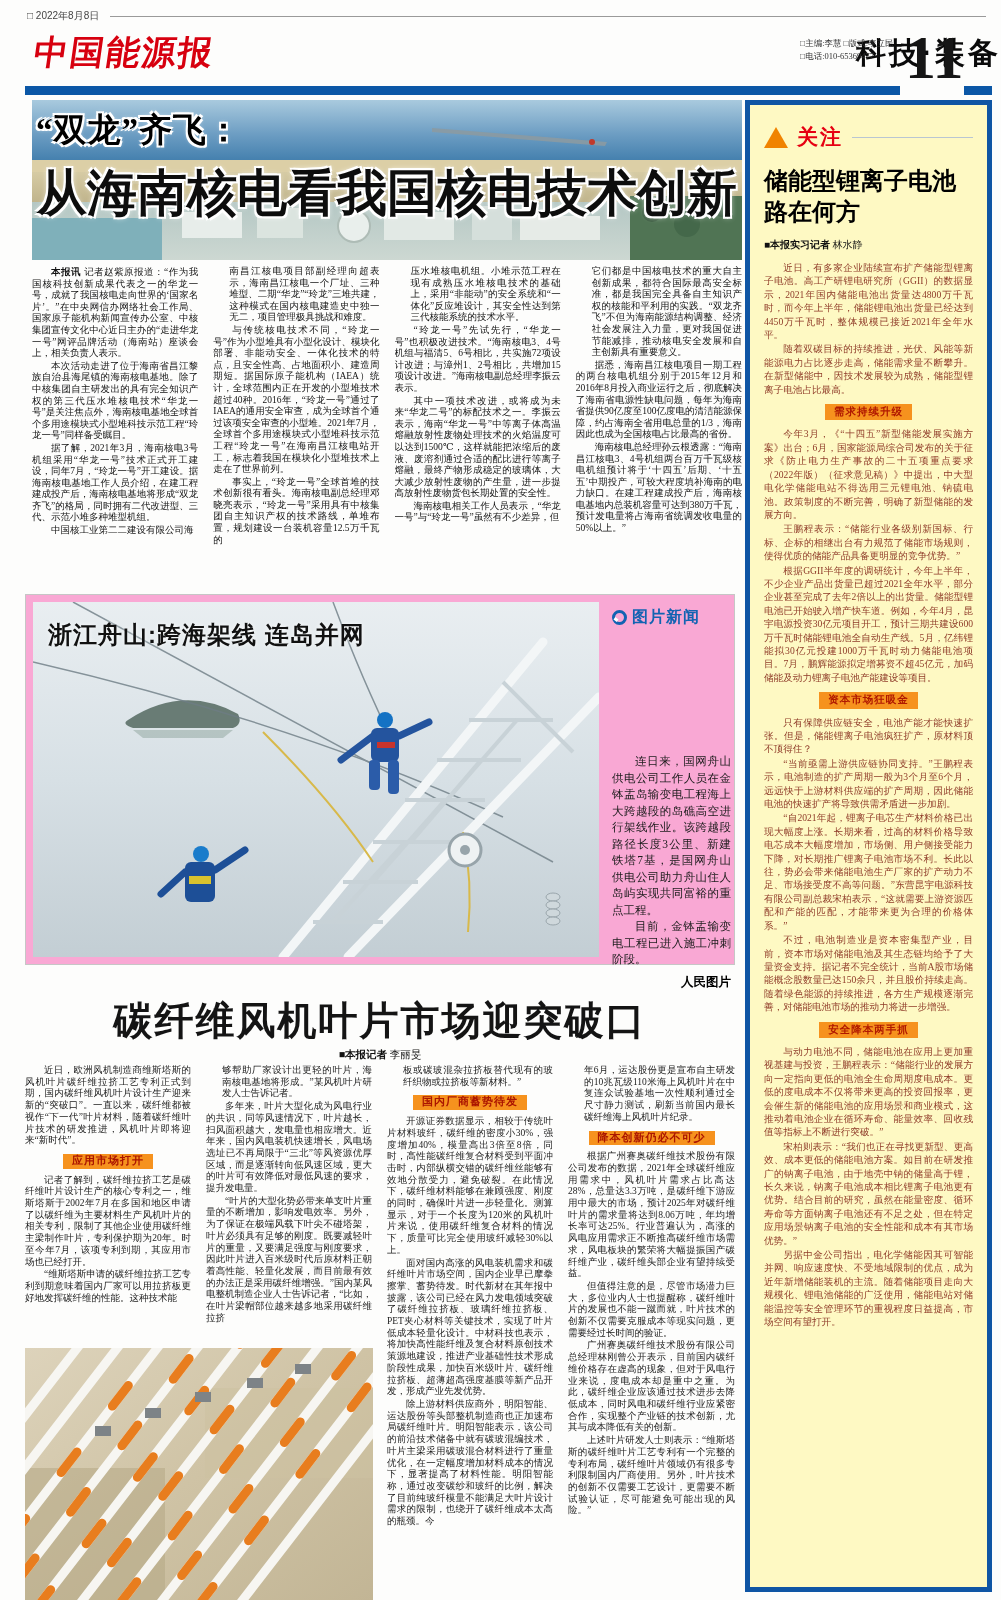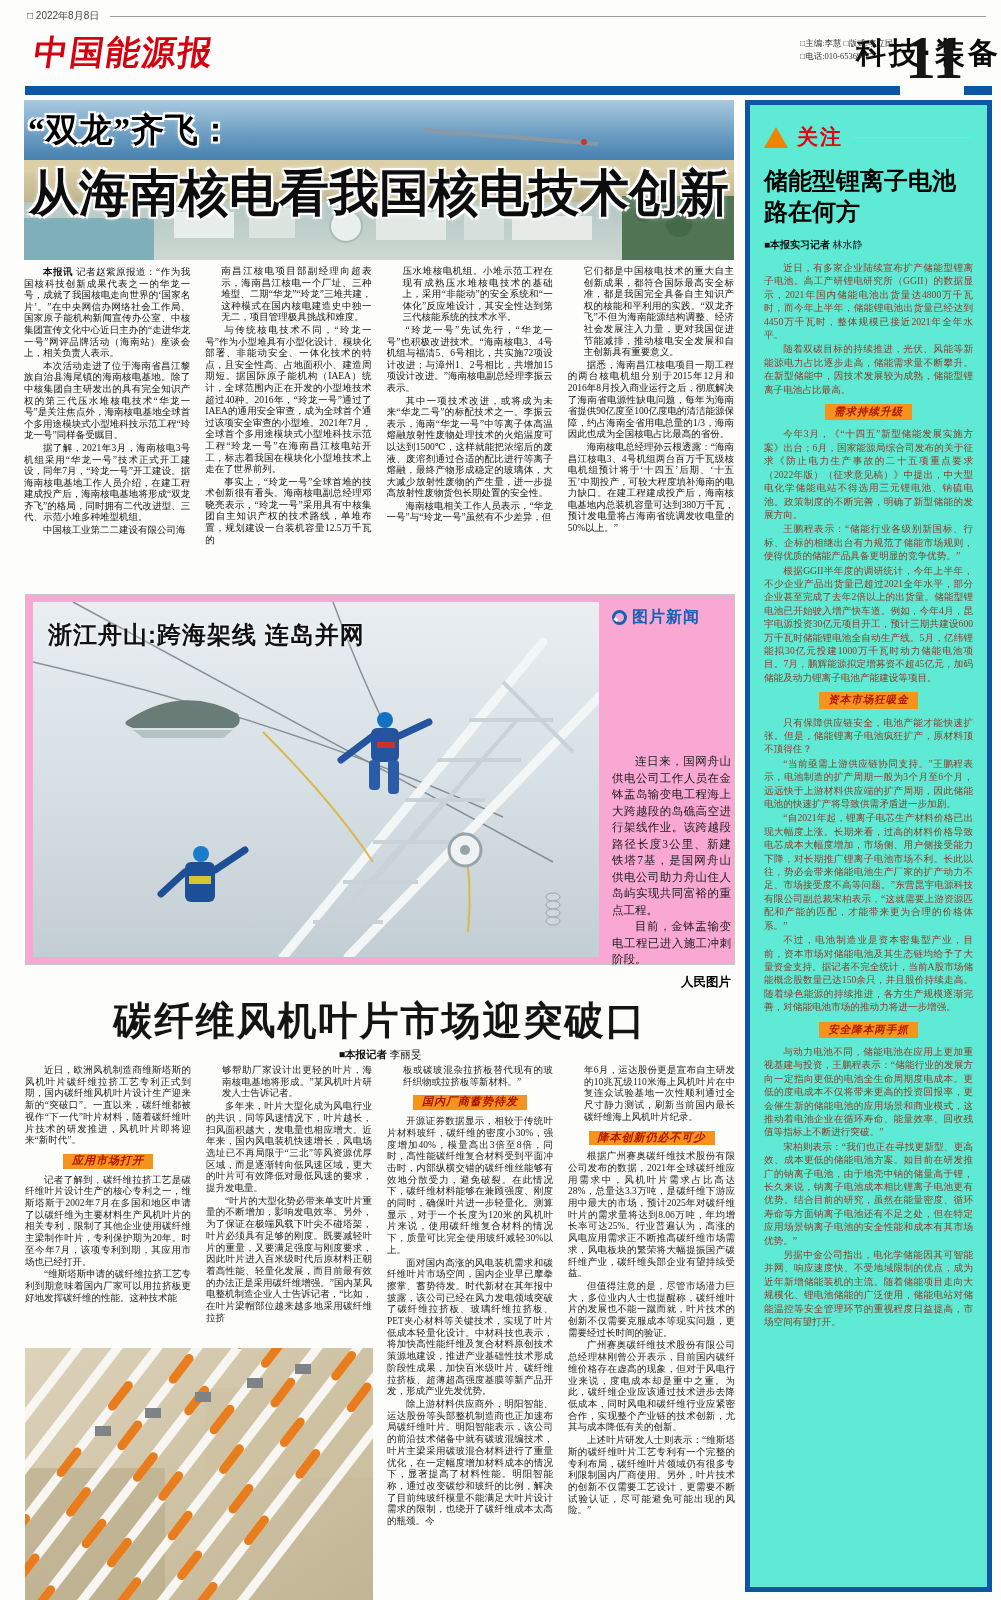--- a/index.html
+++ b/index.html
@@ -21,24 +21,24 @@
   .blue-bar { position:absolute; left:25px; top:86px; width:875px; height:9px; background:#0b57a6; }
   .blue-square { position:absolute; left:964px; top:86px; width:28px; height:9px; background:#0b57a6; }
 
   
   .para { text-indent:2em; text-align:justify; margin-bottom:1px; }
   .para.cont { text-indent:0;margin-left:16px; }
   .para b { font-family:"Liberation Sans",sans-serif; }
   .subhead { text-align:center; margin:7px 0 6px; }
   .subhead span { display:inline-block; background:#f6921e; color:#ab1500; font-weight:bold;
     padding:1px 9px 2px; font-size:11px; letter-spacing:1px;
-    font-family:"Liberation Sans",sans-serif;font-style:italic; }
-
-  
-  .nuclear { position:absolute; left:24px; top:100px; width:710px; height:488px; }
+    font-family:"Liberation Sans",sans-serif; }
+
+  
+  .nuclear { position:absolute; left:32px; top:100px; width:710px; height:488px; }
   .nuclear-photo { position:absolute; left:0; top:0; width:710px; height:160px; }
   .kicker { position:absolute; left:4px; top:8px; font-size:33px; font-weight:bold; color:#000;
     letter-spacing:1px;
     text-shadow:-2px -2px 0 #fff,2px -2px 0 #fff,-2px 2px 0 #fff,2px 2px 0 #fff,0 0 5px #fff; }
   .nuclear-headline { position:absolute; left:0; top:60px; width:710px; text-align:center;
     font-size:50px; font-weight:900; color:#0d0d0d; font-family:"Liberation Sans",sans-serif;
     white-space:nowrap;
     text-shadow:-2px -2px 0 #fff,2px -2px 0 #fff,-2px 2px 0 #fff,2px 2px 0 #fff,0 0 6px #fff; }
   .nuclear-cols { position:absolute; left:0; top:166px; width:710px; height:322px;
     display:flex; gap:15px; }
@@ -74,21 +74,21 @@
   .wind-byline .prefix { font-weight:bold; font-family:"Liberation Sans",sans-serif; }
   .wcol { position:absolute; overflow:hidden; font-size:9.5px; line-height:11.7px; color:#1b1b1b; }
   .wcol1 { left:0;   top:97px; width:166px; height:280px; }
   .wcol2 { left:181px; top:97px; width:166px; height:280px; }
   .wcol3 { left:362px; top:97px; width:166px; height:535px; }
   .wcol4 { left:543px; top:97px; width:167px; height:535px; }
   .wind-photo { position:absolute; left:0; top:380px; width:348px; height:252px; }
 
   
   .sidebar { position:absolute; left:745px; top:100px; width:247px; height:1492px;
-    border:5px solid #0f55a4; background:#5eead4; padding:14px 14px 10px; overflow:hidden; }
+    border:5px solid #0f55a4; background:#fef9c3; padding:14px 14px 10px; overflow:hidden; }
   .tag-row { display:flex; align-items:center; gap:9px; margin-top:4px; }
   .tag-triangle { width:0; height:0; border-left:12px solid transparent;
     border-right:12px solid transparent; border-bottom:21px solid #f08300; flex:none; }
   .tag-label { color:#e60012; font-size:21px; font-weight:bold;
     font-family:"Liberation Sans",sans-serif; letter-spacing:2px; }
   .tag-line { flex:1; height:1px; background:#b9c6d2; }
   .sb-headline { margin-top:15px; font-size:24px; line-height:31px; font-weight:bold; color:#000; }
   .sb-byline { margin-top:10px; font-size:10px; color:#111; }
   .sb-byline .prefix { font-weight:bold; font-family:"Liberation Sans",sans-serif; }
   .sb-body { margin-top:9px; font-size:9.6px; line-height:13.4px; color:#8e3a28; }

